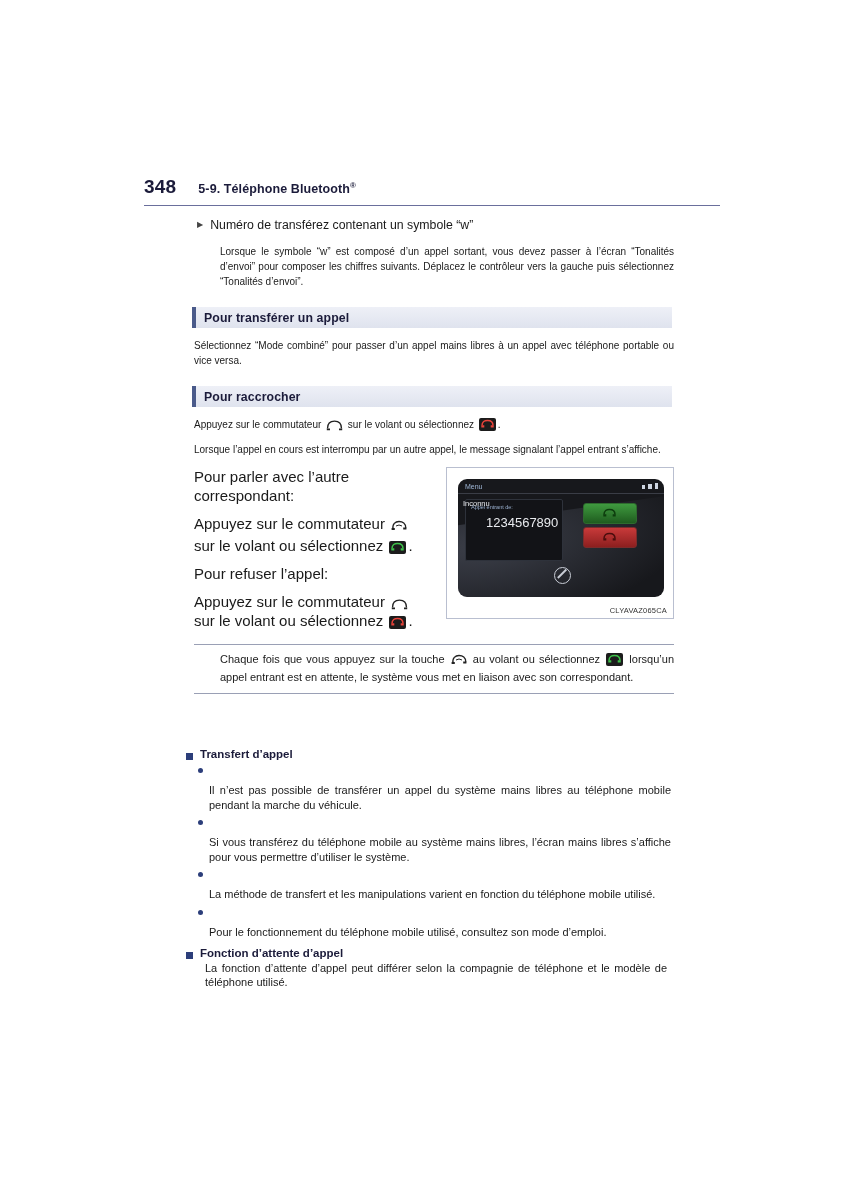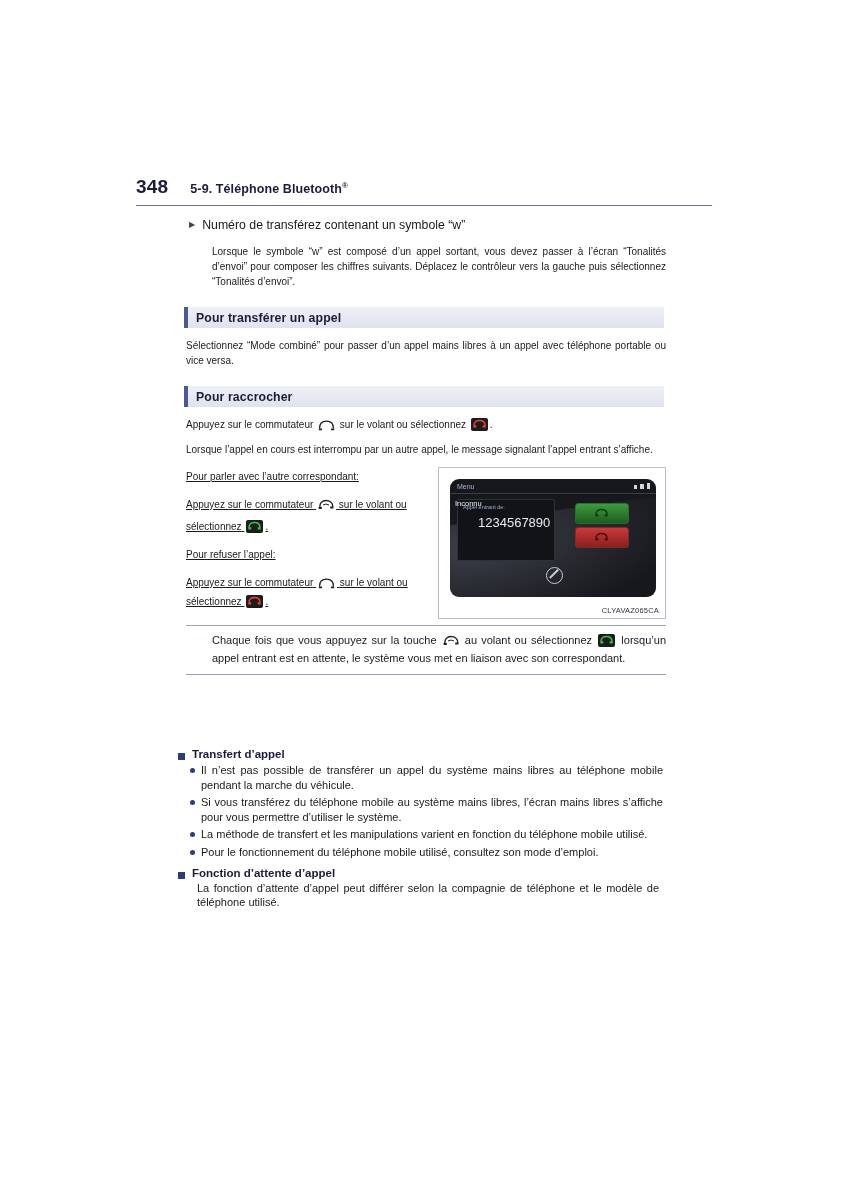--- a/index.html
+++ b/index.html
@@ -10,21 +10,21 @@
   body {
     width: 848px;
     height: 1200px;
     position: relative;
     font-family: "Liberation Sans", sans-serif;
     color: #1a1a1a;
     -webkit-font-smoothing: antialiased;
   }
   .page {
     position: absolute;
-    left: 0; top: 0;
+    left: 8px; top: 0;
     width: 752px;
     height: 1200px;
     overflow: hidden;
   }
 
   
   .header {
     position: absolute;
     left: 136px;
     top: 176px;
@@ -145,24 +145,23 @@
   
   .twocol {
     position: relative;
     margin-top: 10px;
     width: 480px;
   }
   .leftcol {
     width: 240px;
   }
   .leftcol p {
-    font-size: 10px;
+    font-size: 15px;
     line-height: 19px;
     margin: 0 0 9px 0;
-    text-decoration: underline;
   }
 
   
   .figure {
     position: absolute;
     right: 0;
     top: 0;
     width: 228px;
     height: 152px;
     border: 1px solid #b9bfd0;
@@ -337,20 +336,21 @@
     margin-top: 5px;
     margin-right: 6px;
     margin-left: 12px;
     flex: none;
   }
   .li-text {
     font-size: 11px;
     line-height: 14.5px;
     text-align: justify;
     width: 462px;
+    margin-top: 20px;
   }
   .plain-para {
     font-size: 11px;
     line-height: 14px;
     margin: 2px 0 0 19px;
     width: 462px;
     text-align: justify;
   }
 </style>
 </head>

